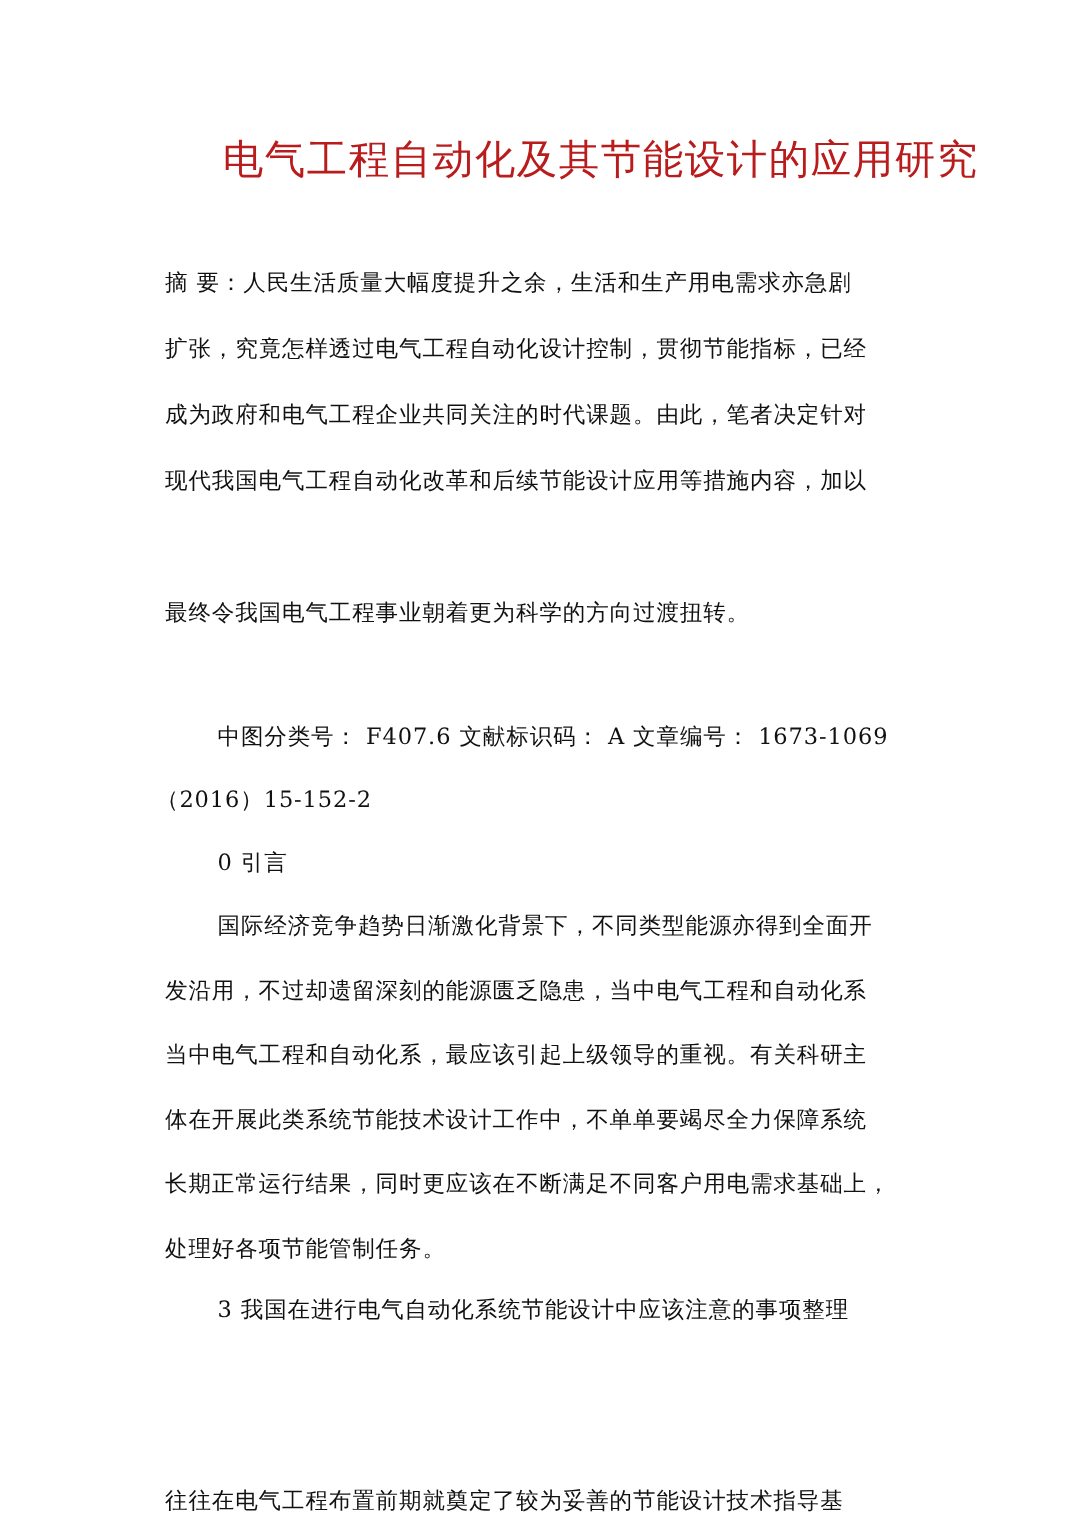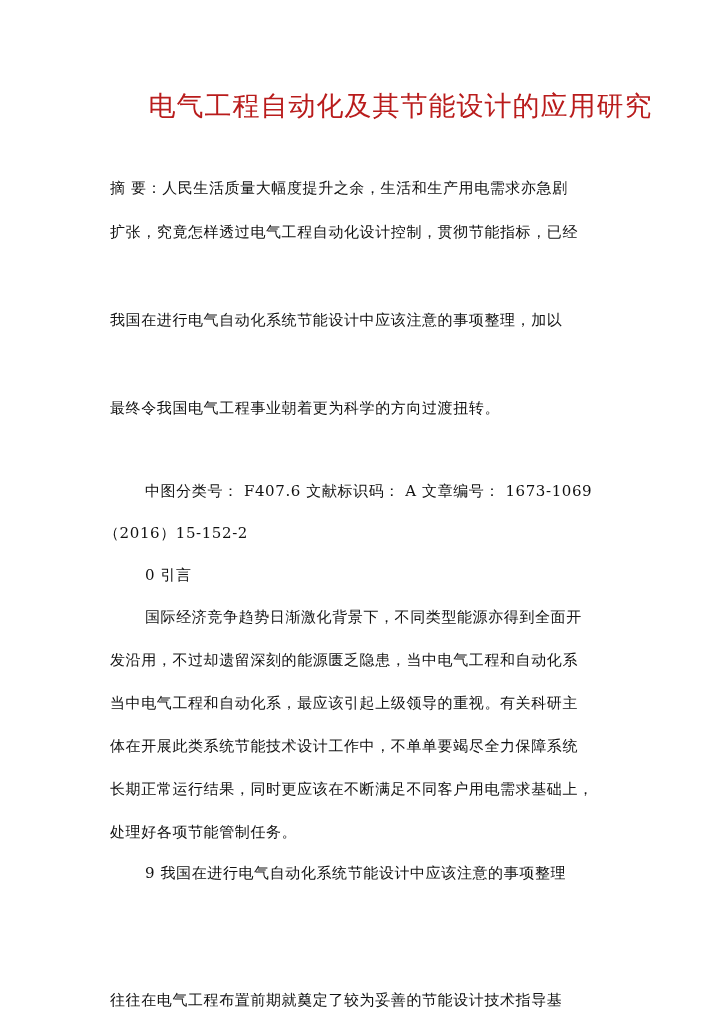--- a/index.html
+++ b/index.html
@@ -13,31 +13,32 @@
     .ind { left: 145px; }
   </style>
 </head>
 <body>
 
 <div class="page">
   <div class="title">电气工程自动化及其节能设计的应用研究</div>
 
   <div class="line" style="top:178px">摘  要：人民生活质量大幅度提升之余，生活和生产用电需求亦急剧</div>
   <div class="line" style="top:222px">扩张，究竟怎样透过电气工程自动化设计控制，贯彻节能指标，已经</div>
-  <div class="line" style="top:310px">我国在进行电气自动化系统节能设计中应该注意的事项整理，加以</div>
+  <div class="line" style="top:266px">成为政府和电气工程企业共同关注的时代课题。由此，笔者决定针对</div>
+  <div class="line" style="top:310px">现代我国电气工程自动化改革和后续节能设计应用等措施内容，加以</div>
   <div class="line" style="top:398px">最终令我国电气工程事业朝着更为科学的方向过渡扭转。</div>
 
   <div class="line ind" style="top:481px">中图分类号：  F407.6  文献标识码：  A  文章编号：  1673-1069</div>
   <div class="line" style="top:523px; left:104px">（2016）15-152-2</div>
 
   <div class="line ind" style="top:565px">0  引言</div>
 
   <div class="line ind" style="top:607px">国际经济竞争趋势日渐激化背景下，不同类型能源亦得到全面开</div>
   <div class="line" style="top:650px">发沿用，不过却遗留深刻的能源匮乏隐患，当中电气工程和自动化系</div>
   <div class="line" style="top:693px">当中电气工程和自动化系，最应该引起上级领导的重视。有关科研主</div>
   <div class="line" style="top:736px">体在开展此类系统节能技术设计工作中，不单单要竭尽全力保障系统</div>
   <div class="line" style="top:779px">长期正常运行结果，同时更应该在不断满足不同客户用电需求基础上，</div>
   <div class="line" style="top:822px">处理好各项节能管制任务。</div>
 
-  <div class="line ind" style="top:863px">9  我国在进行电气自动化系统节能设计中应该注意的事项整理</div>
+  <div class="line ind" style="top:863px">3  我国在进行电气自动化系统节能设计中应该注意的事项整理</div>
 
   <div class="line" style="top:990px">往往在电气工程布置前期就奠定了较为妥善的节能设计技术指导基</div>
 </div>
 
 </body></html>

